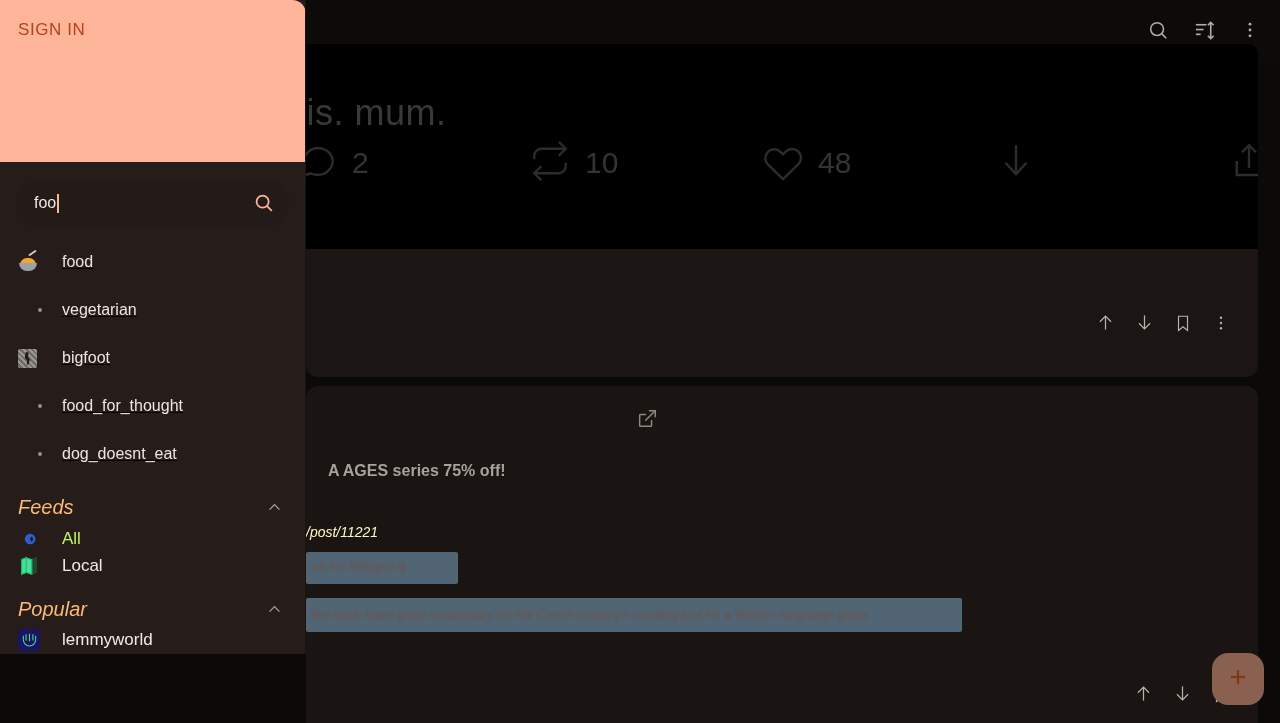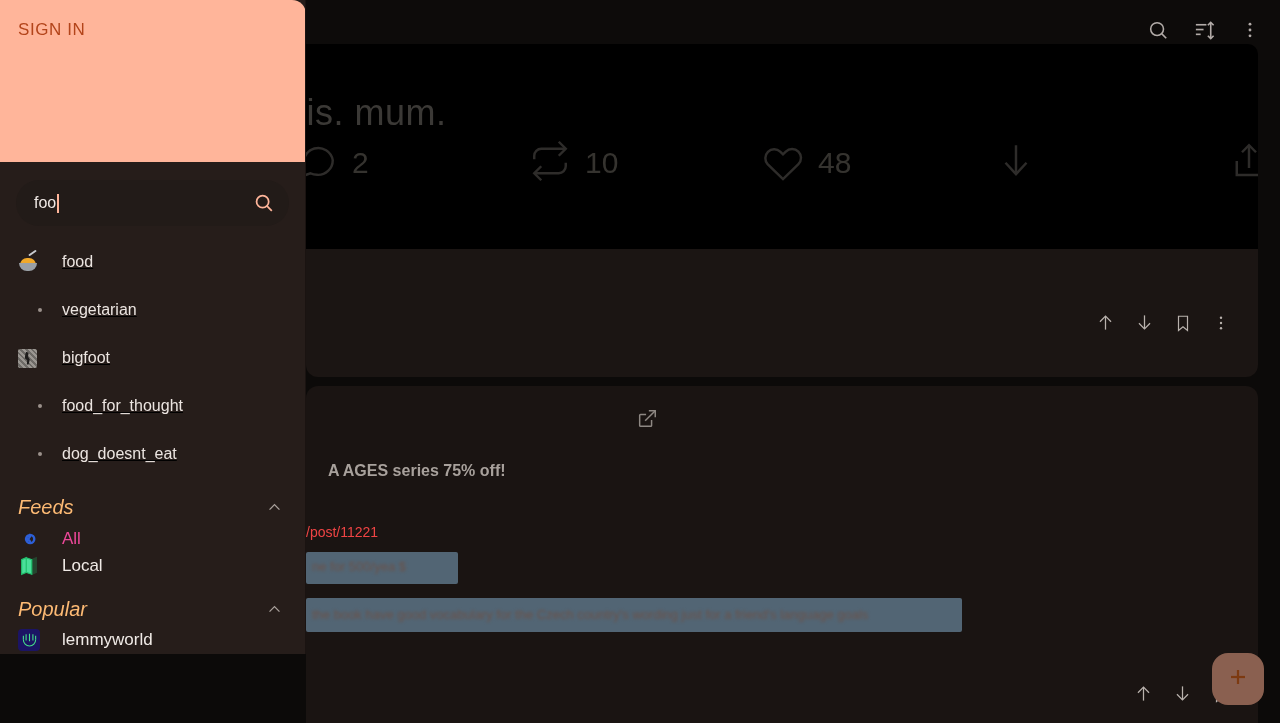--- a/index.html
+++ b/index.html
@@ -62,21 +62,21 @@
   }
   .ext-link-icon {
     position:absolute; left:330px; top:22px; color:#8e8883;
   }
   .card2-heading {
     position:absolute; left:0px; top:76px;
     font-size:16px; font-weight:bold; color:#a8a19c; white-space:nowrap;margin-left:22px;
   }
   .card2-link {
     position:absolute; left:0px; top:138px;
-    font-size:14px; color:#ef4444; white-space:nowrap;
+    font-size:14px; color:#fef9c3; white-space:nowrap;font-style:italic;
   }
   .sel1 {
     position:absolute; left:0px; top:166px;
     width:152px; height:32px; background:#5d7386; opacity:.85;
     border-radius:2px;
   }
   .sel2 {
     position:absolute; left:0px; top:212px;
     width:656px; height:34px; background:#5d7386; opacity:.85;
     border-radius:2px;
@@ -182,21 +182,21 @@
     padding:18px 22px 6px 18px;
   }
   .sec-header .lbl { font-size:20px; color:#fdba74;font-style:italic; }
   .sec-header .chev { color:#aaa29d; display:flex; }
 
   .feed-item {
     display:flex; align-items:center; height:48px; padding-left:18px; gap:0;
   }
   .feed-item .ico { width:44px; display:flex; align-items:center; }
   .feed-item .lbl { font-size:17px; color:#f0eae6; }
-  .feed-item .lbl.active { color:#ec4899; }
+  .feed-item .lbl.active { color:#bef264; }
 
   .lemmy-icon {
     width:22px; height:22px; border-radius:4px;
     background:#1b1464; display:flex; align-items:center; justify-content:center;
   }
 </style>
 </head>
 <body>
 
 <div id="app">

